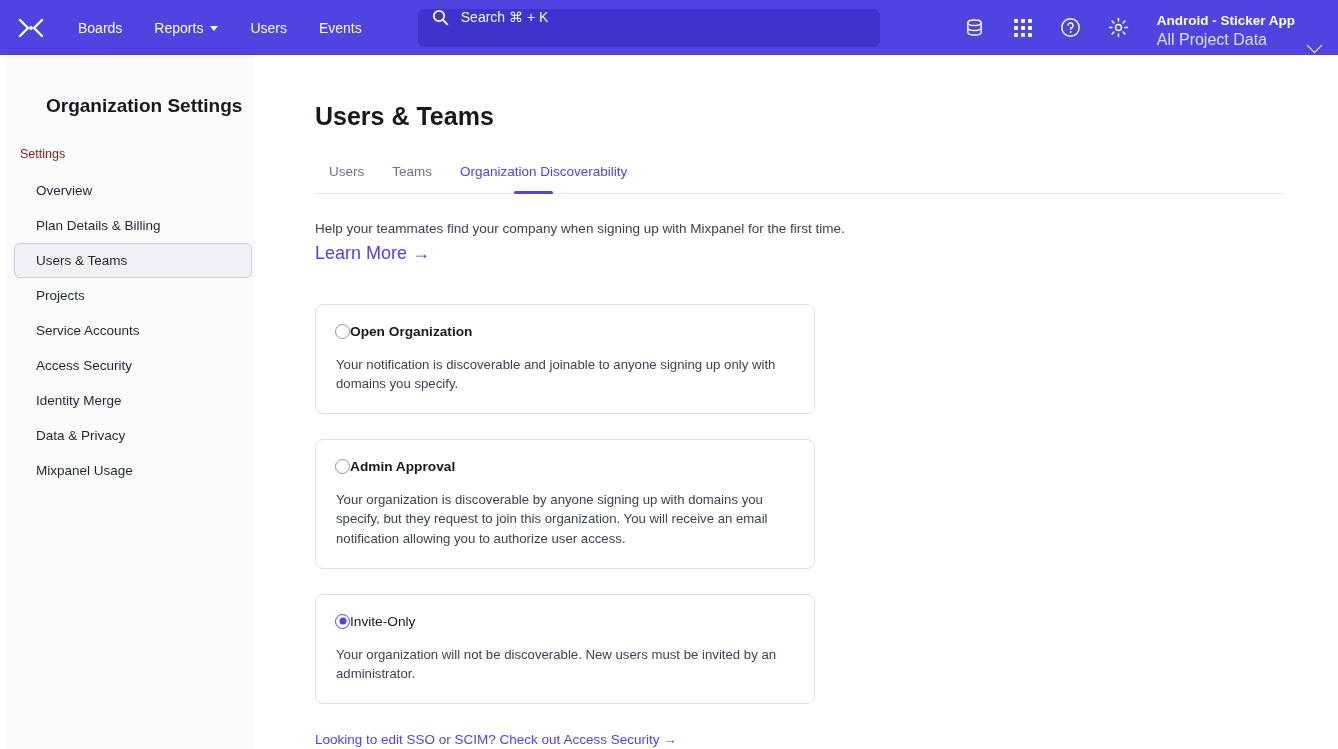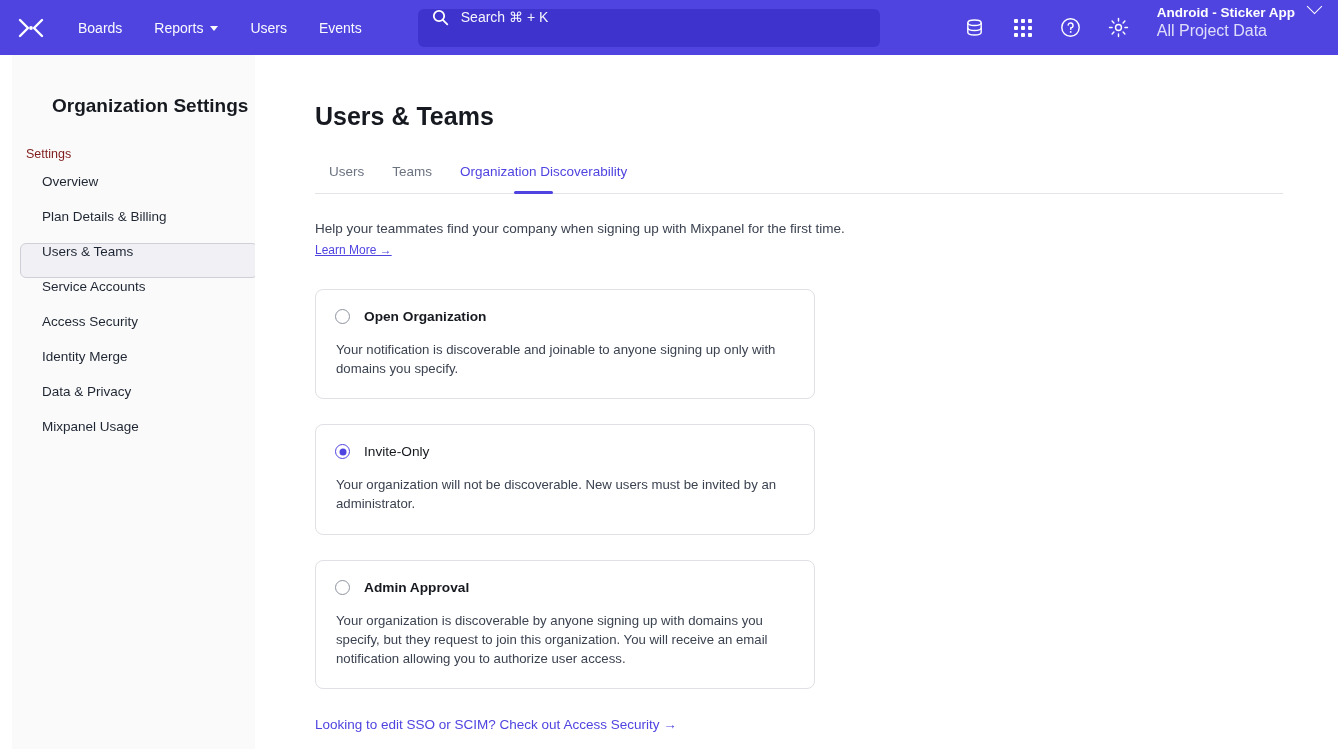--- a/index.html
+++ b/index.html
@@ -51,50 +51,50 @@
   .topnav-right {
     margin-left: auto; display: flex; align-items: center; gap: 0;
     padding-right: 10px;
   }
   .icon-btn {
     width: 48px; height: 55px;
     display: flex; align-items: center; justify-content: center;
     cursor: pointer;
   }
   .project-block {
-    display: flex; align-items: flex-start; gap: 12px;
+    display: flex; align-items: flex-end; gap: 12px;
     padding: 0 8px 0 14px; height: 46px; cursor: pointer;
   }
   .project-name { font-size: 13.5px; font-weight: bold; line-height: 1.25; }
   .project-sub  { font-size: 16px; opacity: .82; line-height: 1.3; }
   .chev-down-thin {
     width: 11px; height: 11px;
     border-right: 1.6px solid #ffffff;
     border-bottom: 1.6px solid #ffffff;
     transform: rotate(45deg);
     margin-left: 2px; margin-top: -4px;
   }
 
   
   .sidebar {
-    position: absolute; top: 55px; left: 12px; width: 255px; height: 694px;
+    position: absolute; top: 55px; left: 6px; width: 255px; height: 694px;
     background: #fafafa;
     border-right: 1px solid #e7e7ea;
   }
   .sidebar-title {
     font-size: 19px; font-weight: bold; color: #16191f;
     padding: 40px 0 0 40px;
   }
   .sidebar-section {
     font-size: 12.5px; color: #7f1d1d;
     padding: 30px 0 0 14px;
   }
   .nav-list { margin-top: 12px; padding: 0 8px; }
   .nav-item {
-    height: 35px; display: flex; 
+    height: 35px; display: flex; align-items: center;
     padding-left: 21px;
     font-size: 13.5px; color: #1f2633;
     border-radius: 6px; cursor: pointer;
     border: 1px solid transparent;
   }
   .nav-item.active {
     background: #f0f0f5;
     border: 1px solid #cfcfd8;
     font-weight: normal;
   }
@@ -127,32 +127,32 @@
   .tab-underline {
     position: absolute; bottom: -2px; height: 3px; background: #4f44e0;
     border-radius: 2px;
   }
   .help-text {
     font-size: 13.5px; color: #3b4250;
     margin: 27px 0 0 60px;
   }
   .learn-more {
     display: inline-block;
-    font-size: 12px; color: #4f44e0;
-    margin: 7px 0 4px 60px; cursor: pointer; text-decoration: underline;
+    font-size: 18px; color: #4f44e0;
+    margin: 7px 0 12px 60px; cursor: pointer;
   }
 
   .option-card {
     margin-left: 60px; width: 500px;
     border: 1px solid #e0e0e6; border-radius: 8px;
     padding: 19px 21px 20px 19px;
     background: #ffffff;
   }
   .option-card + .option-card { margin-top: 25px; }
-  .option-head { display: flex; align-items: center; gap: 14px; }
+  .option-head { display: flex; align-items: center; }
   .radio {
     width: 15px; height: 15px; border-radius: 50%;
     border: 1.6px solid #8e93a0; background: #fff;
     flex: none; cursor: pointer;
   }
   .radio.checked {
     border: 1.6px solid #4f44e0;
     background: #ffffff;
     position: relative;
   }
@@ -273,20 +273,23 @@
     <div class="nav-item">
       <span>Overview</span>
     </div>
     <div class="nav-item">
       <span>Plan Details &amp; Billing</span>
     </div>
     <div class="nav-item active">
       <span>Users &amp; Teams</span>
     </div>
     <div class="nav-item">
+      <span>Projects</span>
+    </div>
+    <div class="nav-item">
       <span>Service Accounts</span>
     </div>
     <div class="nav-item">
       <span>Access Security</span>
     </div>
     <div class="nav-item">
       <span>Identity Merge</span>
     </div>
     <div class="nav-item">
       <span>Data &amp; Privacy</span>
@@ -321,30 +324,30 @@
     <div class="option-card">
       <div class="option-head">
         <span class="radio"></span>
         <span class="option-title">Open Organization</span>
       </div>
       <div class="option-desc">Your notification is discoverable and joinable to anyone signing up only with domains you specify.</div>
     </div>
 
     <div class="option-card">
       <div class="option-head">
+        <span class="radio"></span>
+        <span class="option-title">Admin Approval</span>
+      </div>
+      <div class="option-desc">Your organization is discoverable by anyone signing up with domains you specify, but they request to join this organization. You will receive an email notification allowing you to authorize user access.</div>
+    </div>
+
+    <div class="option-card">
+      <div class="option-head">
         <span class="radio checked"></span>
         <span class="option-title" style="font-weight:normal;">Invite-Only</span>
       </div>
       <div class="option-desc">Your organization will not be discoverable. New users must be invited by an administrator.</div>
     </div>
 
-    <div class="option-card">
-      <div class="option-head">
-        <span class="radio"></span>
-        <span class="option-title">Admin Approval</span>
-      </div>
-      <div class="option-desc">Your organization is discoverable by anyone signing up with domains you specify, but they request to join this organization. You will receive an email notification allowing you to authorize user access.</div>
-    </div>
-
   </div>
 
   <a class="footer-link">Looking to edit SSO or SCIM? Check out Access Security →</a>
 </div>
 
 </body></html>

